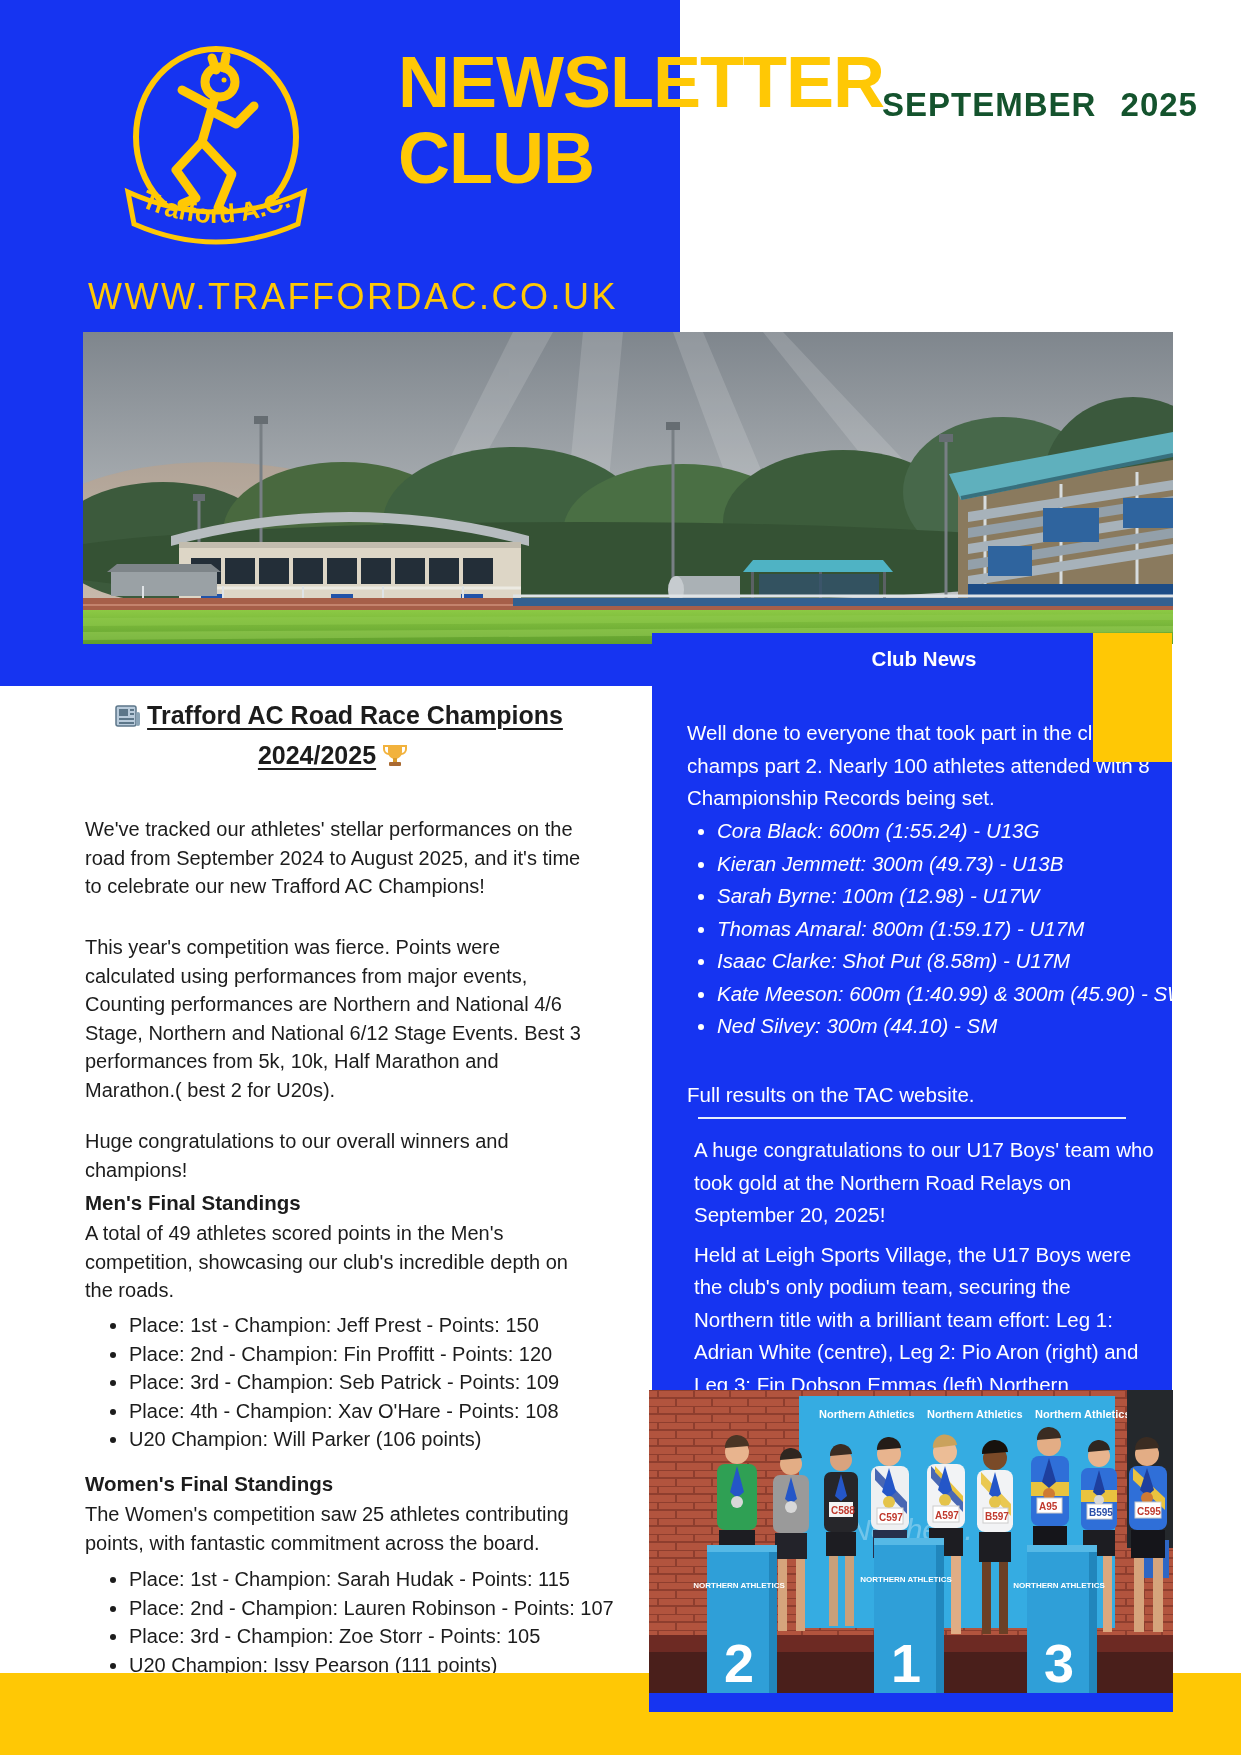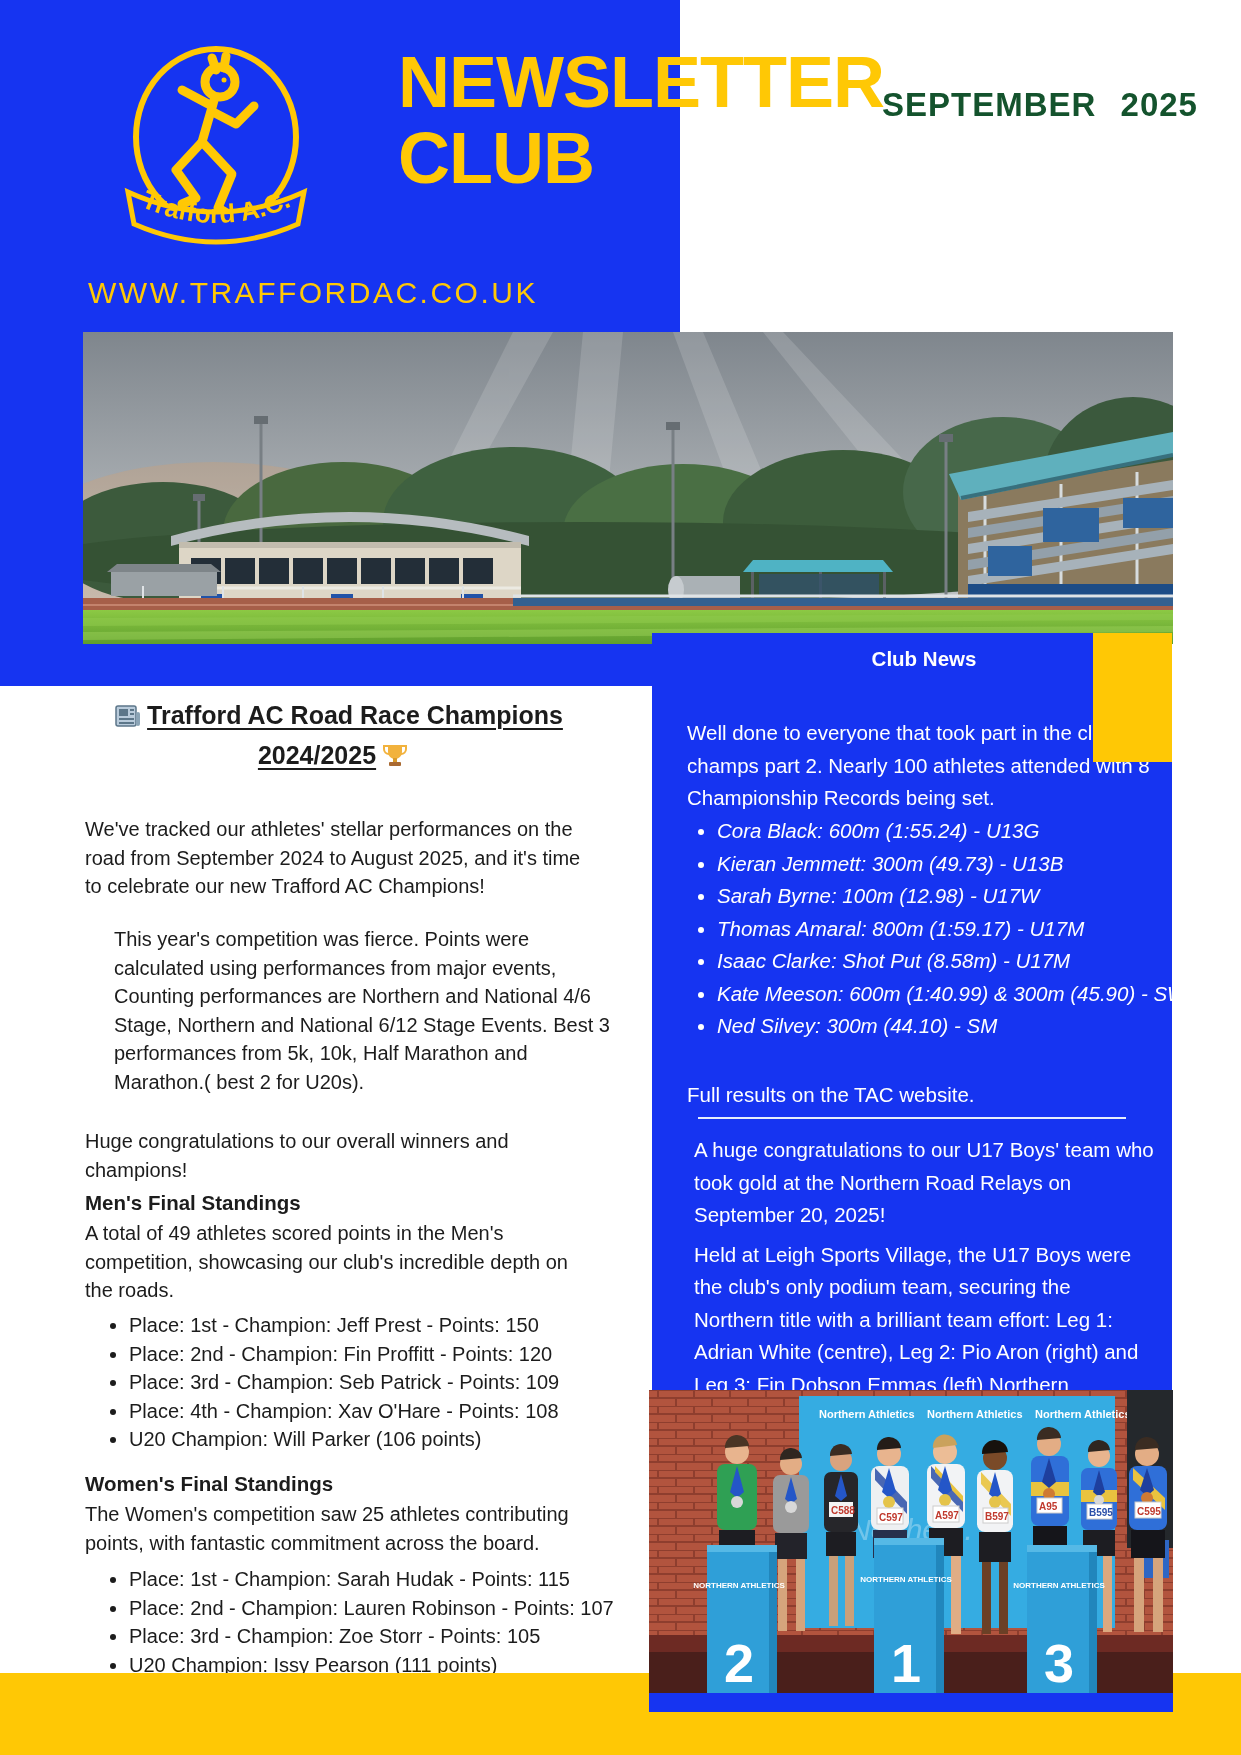--- a/index.html
+++ b/index.html
@@ -6,35 +6,35 @@
   .page{position:relative;width:1241px;height:1755px;margin:0 auto;background:#ffffff;
         font-family:"Liberation Sans",sans-serif;overflow:hidden;cursor:default;}
   .abs{position:absolute;}
 
   
   .header-bg{left:0;top:0;width:680px;height:686px;background:#1634f1;}
   .big-title{left:398px;top:44px;width:620px;color:#ffc805;font-weight:bold;
              font-size:72px;line-height:76px;letter-spacing:-1px;}
   .issue-date{left:882px;top:86px;width:340px;color:#14532d;font-weight:bold;
               font-size:33px;letter-spacing:1px;word-spacing:14px;}
-  .website{left:88px;top:276px;color:#ffc805;font-size:30px;letter-spacing:2.5px;font-weight:normal;}
+  .website{left:88px;top:276px;color:#ffc805;font-size:36px;letter-spacing:2.5px;font-weight:normal;}
   .logo-svg{left:116px;top:40px;}
 
   
   .stadium-photo{left:83px;top:332px;width:1090px;height:312px;}
   .podium-photo{left:649px;top:1390px;width:524px;height:303px;}
   .photo-bar{left:649px;top:1693px;width:524px;height:19px;background:#1634f1;}
 
   
   .left-col{left:85px;top:695px;width:502px;color:#1c1c1c;font-size:20px;line-height:28.5px;}
   .left-col .blk{position:absolute;left:0;width:502px;}
   .article-heading{top:0;text-align:center;font-size:25px;line-height:40px;font-weight:bold;}
   .article-heading .uline{text-decoration:underline;text-underline-offset:4px;text-decoration-thickness:2px;}
   .h-icon{display:inline-block;vertical-align:-4px;margin:0 6px;}
-  .p-intro{top:100px;} .p-rules{top:210px;margin-left:29px;} .p-congrats{top:412px;}
+  .p-intro{top:100px;} .p-rules{top:218px;} .p-congrats{top:412px;}
   .sec-title{font-weight:bold;font-size:20.5px;}
   .mens-title{top:494px;} .mens-intro{top:524px;}
   .womens-title{top:775px;} .womens-intro{top:805px;}
   .left-col ul{margin:8px;padding:0 0 0 36px;list-style:disc;}
   .left-col li{line-height:28.5px;white-space:nowrap;}
   .mens-list{top:608px;} .womens-list{top:862px;}
 
   
   .newsbox{left:652px;top:633px;width:520px;height:909px;background:#1634f1;color:#ffffff;}
   .news-corner{left:1093px;top:633px;width:79px;height:129px;background:#ffc805;}

